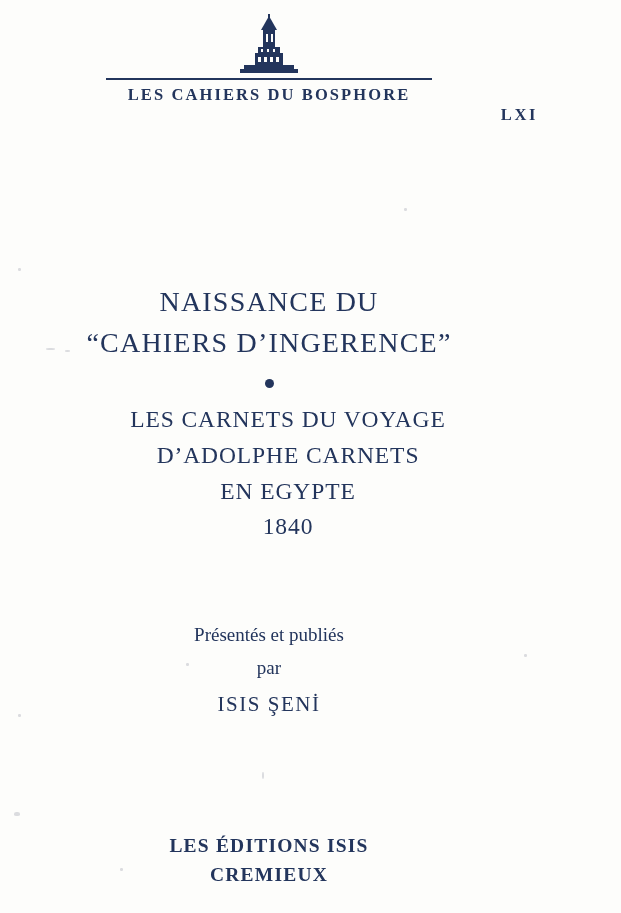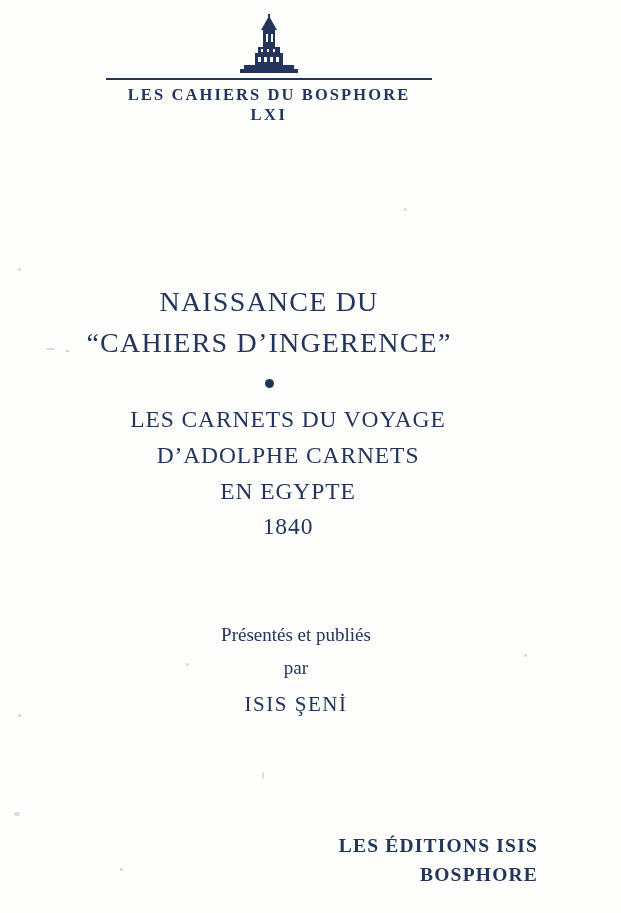--- a/index.html
+++ b/index.html
@@ -47,20 +47,21 @@
     font-weight: bold;
     margin-top: 6px;
     line-height: 1.15;
     font-variant: small-caps;
   }
   .series-number {
     font-size: 16.5px;
     letter-spacing: 2.6px;
     font-weight: bold;
     line-height: 1.25;
+    text-align: right;
   }
 
   
   .title-block {
     position: absolute;
     top: 282px;
     left: 0;
     width: 100%;
     text-align: center;
   }
@@ -86,21 +87,20 @@
     margin-left: 38px;
   }
 
   
   .author-block {
     position: absolute;
     top: 618px;
     left: 0;
     width: 100%;
     text-align: center;
-    padding-left: 27px;
   }
   .presented {
     font-size: 19px;
     line-height: 1.75;
   }
   .par {
     font-size: 19px;
     line-height: 1.75;
   }
   .author-name {
@@ -109,21 +109,21 @@
     line-height: 1.7;
     margin-top: 2px;
   }
 
   
   .publisher-block {
     position: absolute;
     bottom: 24px;
     left: 0;
     width: 100%;
-    text-align: right;
+    text-align: center;
   }
   .publisher {
     font-size: 19.5px;
     font-weight: bold;
     letter-spacing: 1.2px;
     line-height: 1.45;
   }
   .city {
     font-size: 19.5px;
     font-weight: bold;
@@ -200,16 +200,16 @@
   </div>
 
   <div class="author-block">
     <div class="presented">Présentés et publiés</div>
     <div class="par">par</div>
     <div class="author-name">ISIS ŞENİ</div>
   </div>
 
   <div class="publisher-block">
     <div class="publisher">LES ÉDITIONS ISIS</div>
-    <div class="city">BOSPHORE</div>
+    <div class="city">CREMIEUX</div>
   </div>
 
 </div>
 
 </body></html>

